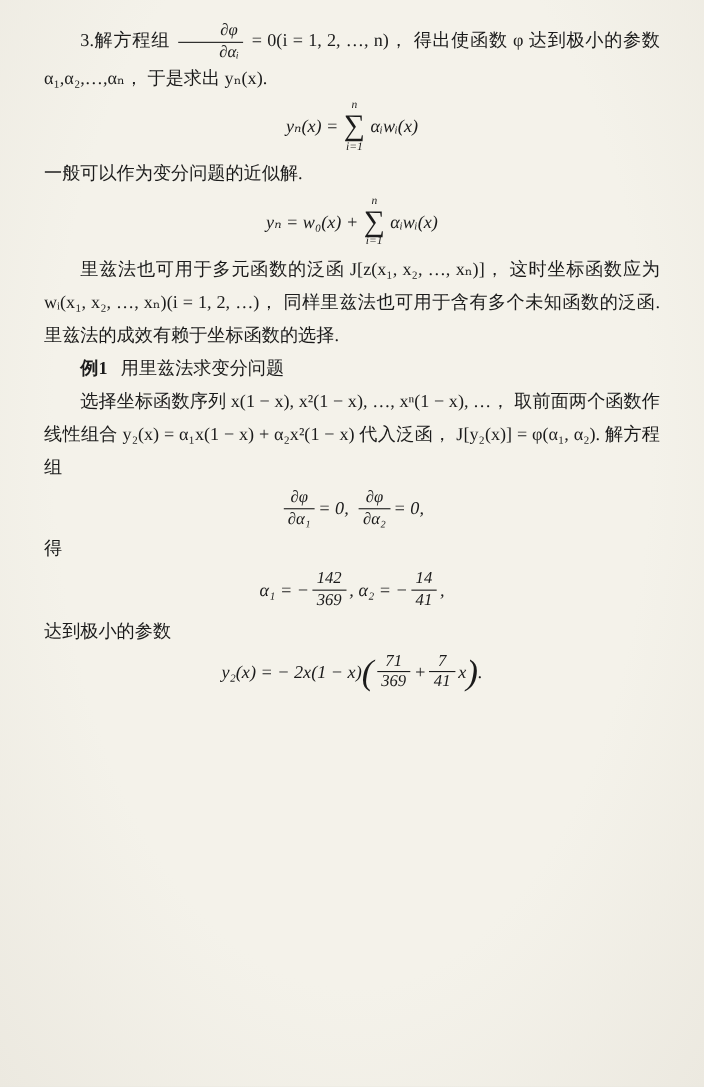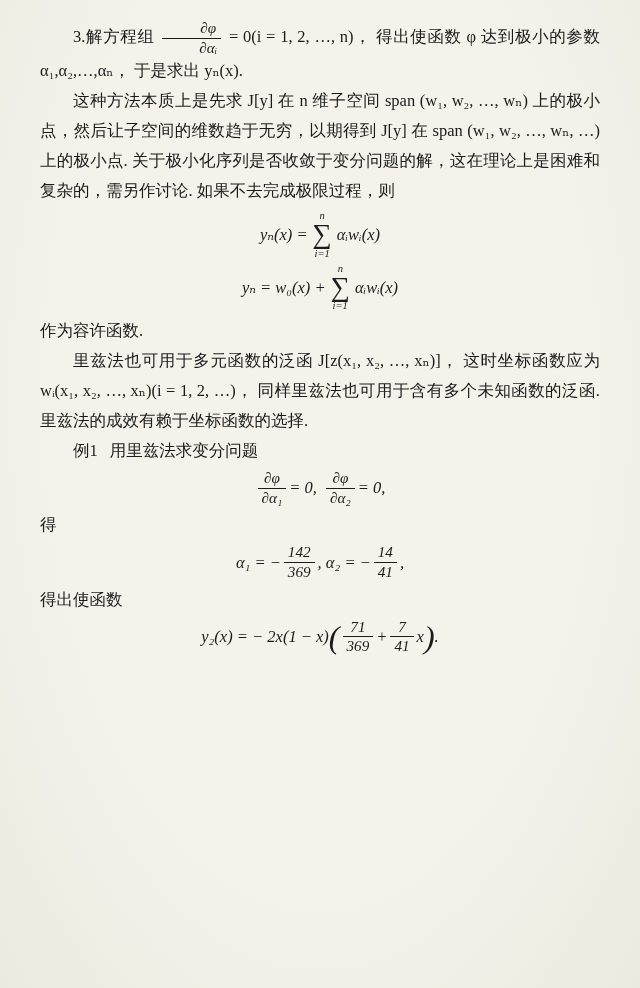--- a/index.html
+++ b/index.html
@@ -48,65 +48,65 @@
   
   .intwrap { display: inline-flex; align-items: center; margin: 0 2px; }
   .intwrap .int-glyph { font-size: 32px; line-height: 1; font-style: normal; }
   .intwrap .int-lims {
     display: inline-flex; flex-direction: column; justify-content: space-between;
     height: 34px; font-size: 10.5px; line-height: 1; margin-left: 1px;
   }
 
   .bigparen { font-size: 32px; line-height: 1; vertical-align: middle; font-weight: 400; }
 
-  .example-label { font-weight: 400; margin-right: 12px; }
+  .example-label { font-weight: 700; margin-right: 12px; }
 </style>
 </head>
 <body>
 
 <div class="page">
 
   <p class="para indent"><span>3.解方程组 </span><span class="frac">
         <span class="num">∂φ</span>
         <span class="den">∂αᵢ</span>
       </span><span> = 0(i = 1, 2, …, n)， 得出使函数 φ 达到极小的参数 α₁,α₂,…,αₙ， 于是求出 yₙ(x).</span></p>
 
 
-  <p class="para indent">这种方法本质上是先求 J[y] 在 n 维子空间 span (w₁, w₂, …, wₙ) 上的极小点，然后让子空间的维数趋于无穷，以期得到 J[y] 在 span (w₁, w₂, …, wₙ, …) 上的极小点. 关于极小化序列是否收敛于变分问题的解，这在理论上是困难和复杂的，需另作讨论. 如果不去完成极限过程，则</p>
 
   <div class="formula">
     <span>yₙ(x) = </span>
     <span class="bigop">
       <span class="lim">n</span>
       <span class="op">∑</span>
       <span class="lim">i=1</span>
     </span>
     <span> αᵢwᵢ(x)</span>
   </div>
 
+  <p class="para">一般可以作为变分问题的近似解.</p>
 
 
   <div class="formula">
     <span>yₙ = w₀(x) + </span>
     <span class="bigop">
       <span class="lim">n</span>
       <span class="op">∑</span>
       <span class="lim">i=1</span>
     </span>
     <span> αᵢwᵢ(x)</span>
   </div>
 
-  <p class="para">作为容许函数.</p>
 
   <p class="para indent">里兹法也可用于多元函数的泛函 J[z(x₁, x₂, …, xₙ)]， 这时坐标函数应为 wᵢ(x₁, x₂, …, xₙ)(i = 1, 2, …)， 同样里兹法也可用于含有多个未知函数的泛函. 里兹法的成效有赖于坐标函数的选择.</p>
 
   <p class="para indent"><span class="example-label">例1</span><span>用里兹法求变分问题</span></p>
 
 
 
+  <p class="para indent">选择坐标函数序列 x(1 − x), x²(1 − x), …, xⁿ(1 − x), …， 取前面两个函数作线性组合 y₂(x) = α₁x(1 − x) + α₂x²(1 − x) 代入泛函， J[y₂(x)] = φ(α₁, α₂). 解方程组</p>
 
   <div class="formula">
     <span class="frac">
       <span class="num">∂φ</span>
       <span class="den">∂α₁</span>
     </span>
     <span> = 0,  </span>
     <span class="gap"></span>
     <span class="frac">
       <span class="num">∂φ</span>
@@ -124,21 +124,21 @@
       <span class="den">369</span>
     </span>
     <span>,  α₂ = −</span>
     <span class="frac">
       <span class="num">14</span>
       <span class="den">41</span>
     </span>
     <span>,</span>
   </div>
 
-  <p class="para">得出使函数</p>
+  <p class="para">达到极小的参数</p>
 
   <div class="formula">
     <span>y₂(x) = − 2x(1 − x) </span>
     <span class="bigparen">(</span>
     <span class="frac">
       <span class="num">71</span>
       <span class="den">369</span>
     </span>
     <span> + </span>
     <span class="frac">

